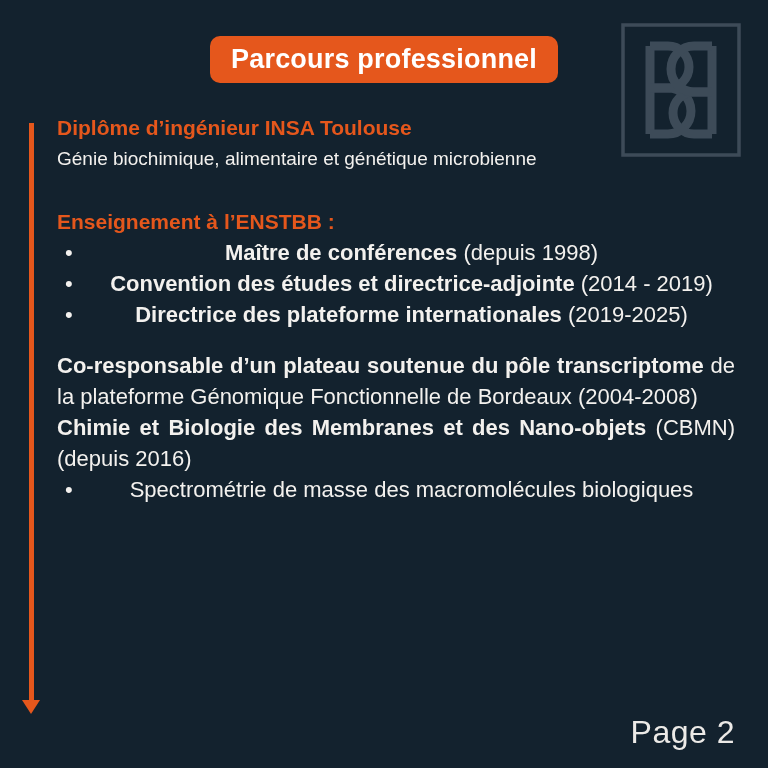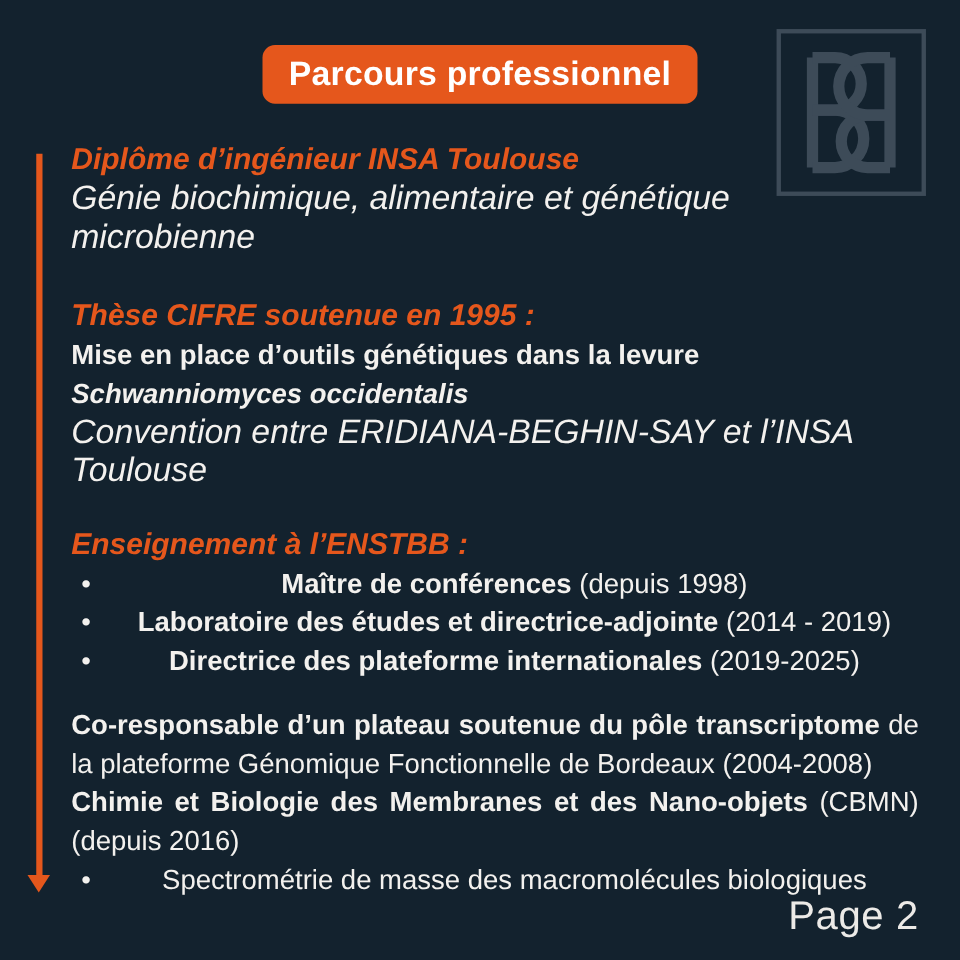--- a/index.html
+++ b/index.html
@@ -43,23 +43,23 @@
 
   
   .content{
     position:absolute;left:57px;top:112px;width:678px;
     font-size:22px;line-height:31px;
   }
   section.sec1{margin-bottom:32px;}
   section.sec2{margin-bottom:28px;}
   section.sec3{margin-bottom:20px;}
   h2.heading{
-    color:var(--accent);font-size:24px;font-weight:bold;line-height:31px;font-style:italic;
+    color:var(--accent);font-size:21px;font-weight:bold;line-height:31px;
   }
-  .line-italic{font-style:italic;font-size:27px;}
+  .line-italic{font-size:19px;}
   .line-bold{font-weight:bold;}
   .line-bold-italic{font-weight:bold;font-style:italic;}
   ul.bullets{list-style:none;}
   ul.bullets li{
     position:relative;padding-left:31px;white-space:nowrap;text-align:center;
   }
   ul.bullets li::before{
     content:"\2022";position:absolute;left:8px;top:0;color:var(--text);
   }
   p.justify{text-align:justify;}
@@ -95,32 +95,26 @@
   <div class="timeline"></div>
   <div class="timeline-arrow"></div>
 
   <div class="content">
 
     <section class="sec1">
       <h2 class="heading">Diplôme d’ingénieur INSA Toulouse</h2>
       <p class="line-italic">Génie biochimique, alimentaire et génétique microbienne</p>
     </section>
 
-    <section class="sec2">
-      <h2 class="heading">Thèse CIFRE soutenue en 1995 :</h2>
-      <p class="line-bold">Mise en place d’outils génétiques dans la levure</p>
-      <p class="line-bold-italic">Schwanniomyces occidentalis</p>
-      <p class="line-italic">Convention entre ERIDIANA-BEGHIN-SAY et l’INSA Toulouse</p>
-    </section>
 
     <section class="sec3">
       <h2 class="heading">Enseignement à l’ENSTBB :</h2>
       <ul class="bullets">
         <li><b>Maître de conférences</b><span> (depuis 1998)</span></li>
-        <li><b>Laboratoire des études et directrice-adjointe</b><span> (2014 - 2019)</span></li>
+        <li><b>Convention des études et directrice-adjointe</b><span> (2014 - 2019)</span></li>
         <li><b>Directrice des plateforme internationales</b><span> (2019-2025)</span></li>
       </ul>
     </section>
 
     <section class="sec4">
       <p class="justify"><b>Co-responsable d’un plateau soutenue du pôle transcriptome</b><span> de la plateforme Génomique Fonctionnelle de Bordeaux (2004-2008)</span></p>
       <p class="justify"><b>Chimie et Biologie des Membranes et des Nano-objets</b><span> (CBMN) (depuis 2016)</span></p>
       <ul class="bullets">
         <li><span>Spectrométrie de masse des macromolécules biologiques</span></li>
       </ul>

